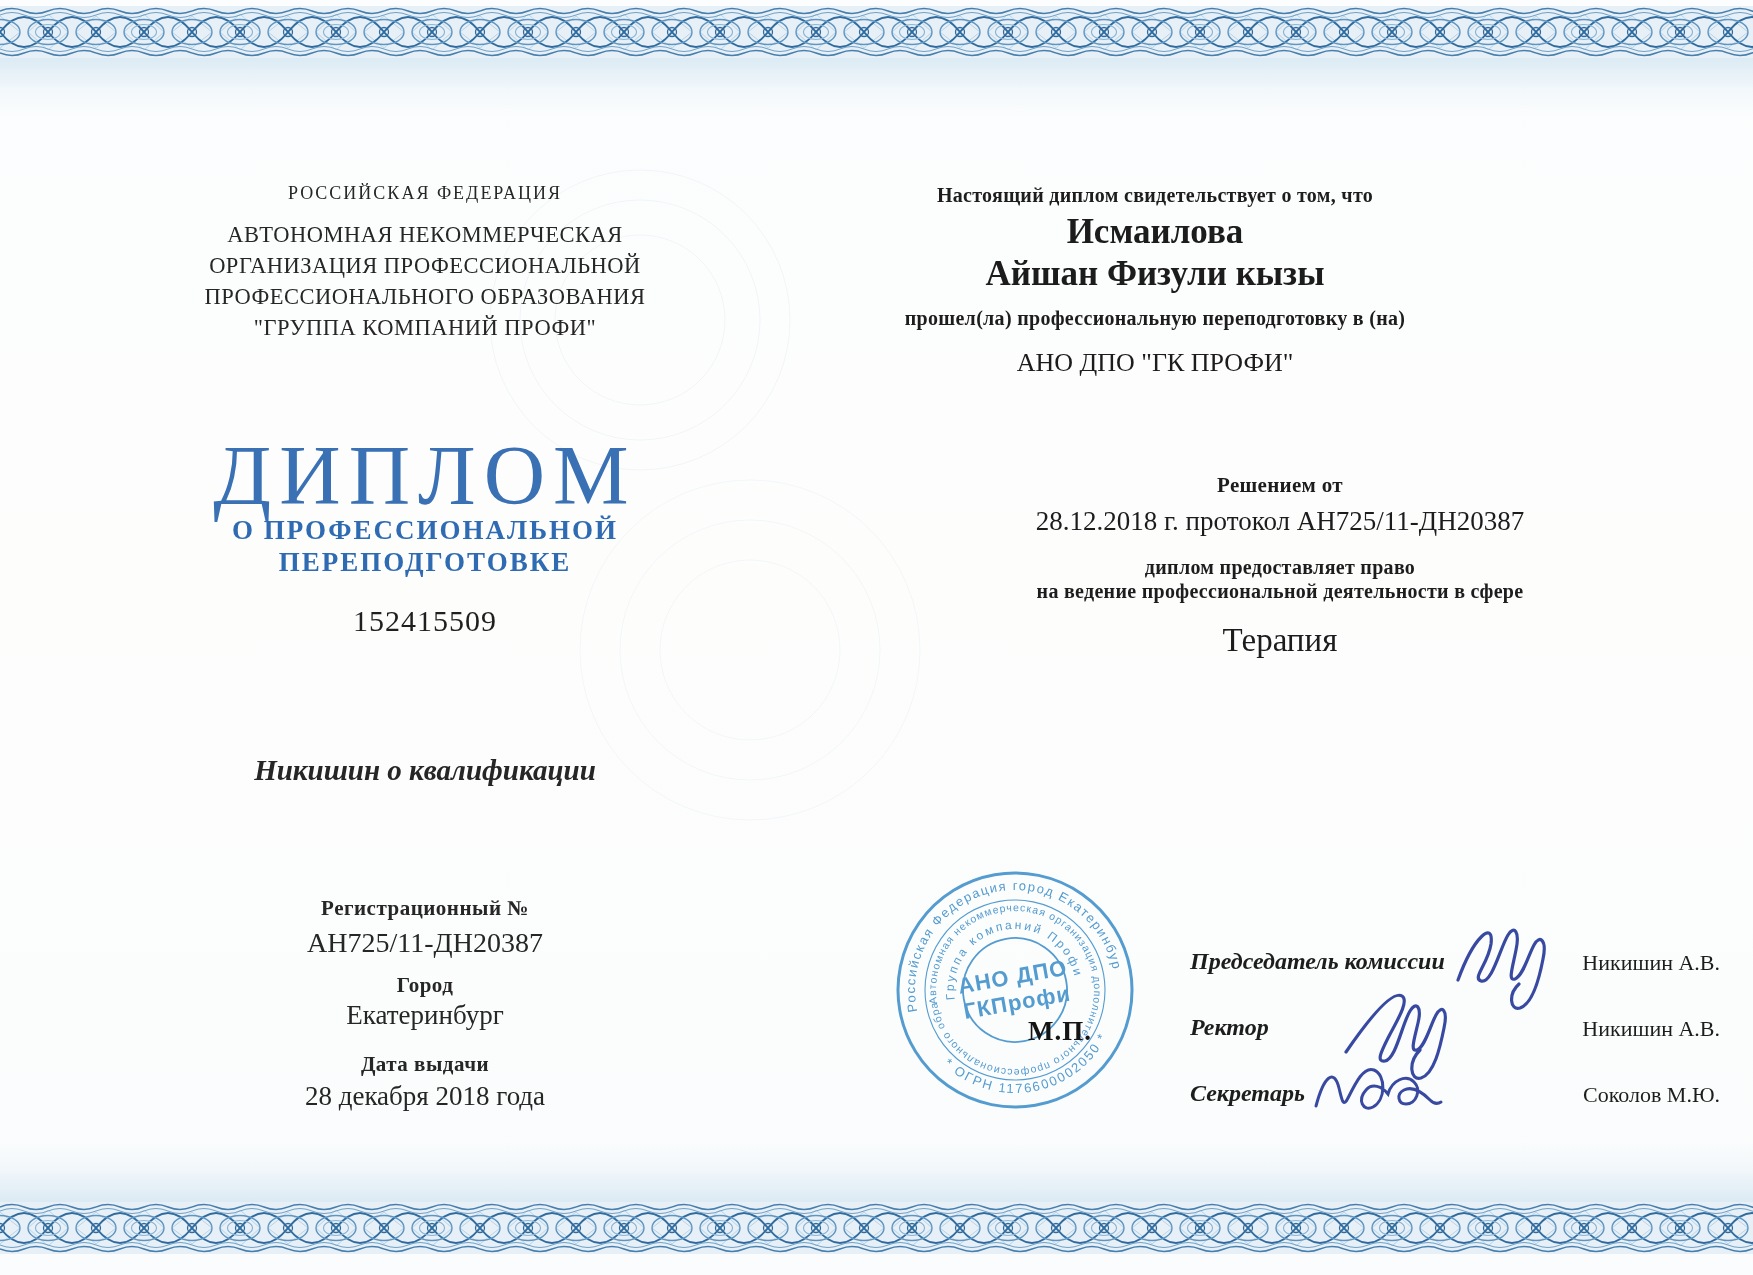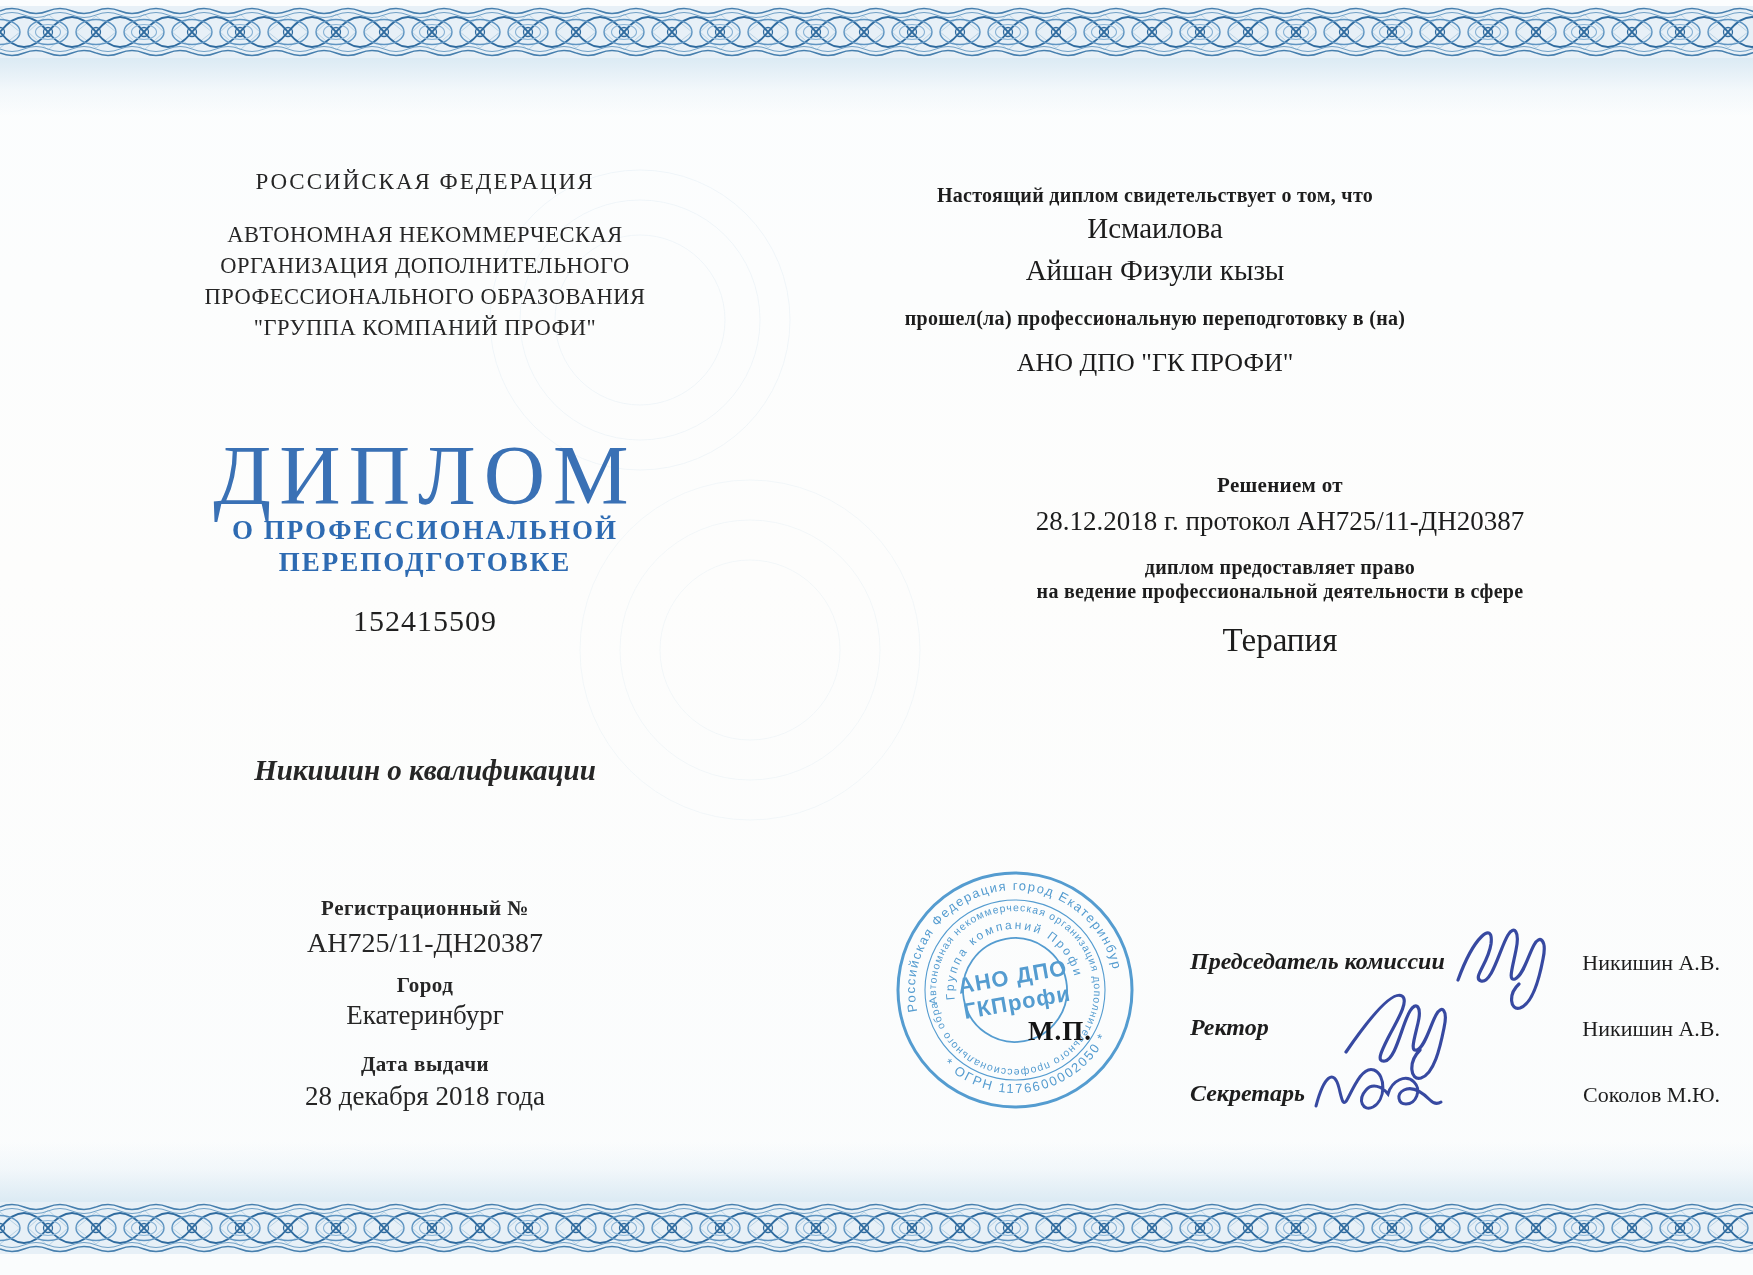--- a/index.html
+++ b/index.html
@@ -12,30 +12,30 @@
     color:#262626;
   }
   .abs{position:absolute;white-space:nowrap;line-height:1.12;}
   .ctr{text-align:center;}
   
   .band{position:absolute;left:0;width:1753px;height:52px;}
   .wash-top{position:absolute;left:0;top:58px;width:1753px;height:58px;
     background:linear-gradient(180deg,rgba(214,231,242,.85),rgba(226,238,246,.35) 55%,rgba(240,246,250,0));}
   .wash-bottom{position:absolute;left:0;top:1142px;width:1753px;height:60px;
     background:linear-gradient(0deg,rgba(214,231,242,.85),rgba(226,238,246,.35) 55%,rgba(240,246,250,0));}
-  .country{top:169px;left:0;width:610px;font-size:23px;letter-spacing:2px;}
+  .country{top:183px;left:0;width:610px;font-size:18px;letter-spacing:2px;}
   .orgline{left:0;width:610px;font-size:22.5px;letter-spacing:.5px;}
   .title-main{top:428px;left:0;width:610px;font-size:85px;letter-spacing:8px;color:#3a71b5;}
   .title-sub{left:0;width:610px;font-size:27px;font-weight:bold;letter-spacing:2px;color:#2e6bb2;}
   .dip-number{top:604px;left:0;width:610px;font-size:30px;letter-spacing:1px;color:#1f1f1f;}
   .doc-kind{top:754px;left:0;width:610px;font-size:29px;font-weight:bold;font-style:italic;}
   .small-label{left:0;width:610px;font-size:21px;font-weight:bold;letter-spacing:.5px;}
   .big-value{left:0;width:610px;font-size:28px;}
   .r-small{left:0;width:600px;font-size:20px;font-weight:bold;letter-spacing:.3px;color:#1d1d1d;}
-  .r-big{left:0;width:600px;font-size:29px;color:#1c1c1c;}
+  .r-big{left:0;width:600px;font-size:35px;color:#1c1c1c;font-weight:bold;}
   .r-mid{left:0;width:600px;font-size:26px;color:#1c1c1c;}
   
   .sigrow{position:absolute;left:1190px;width:530px;height:34px;}
   .sigrole{position:absolute;left:0;top:0;font-size:24px;font-weight:bold;font-style:italic;color:#1d1d1d;white-space:nowrap;}
   .signame{position:absolute;right:0;top:2px;font-size:22px;color:#1d1d1d;white-space:nowrap;}
   .ink{position:absolute;}
   .seal-mark{position:absolute;left:1028px;top:1016px;font-size:27px;font-weight:bold;color:#141414;letter-spacing:1px;}
   .stamp{position:absolute;left:890px;top:865px;}
   .wm{position:absolute;opacity:.18;}
 </style>
@@ -105,21 +105,21 @@
     <g fill="none" stroke="#c3dae9">
       <circle cx="190" cy="190" r="170" stroke-width="1"></circle>
       <circle cx="190" cy="190" r="130" stroke-width="1"></circle>
       <circle cx="190" cy="190" r="90" stroke-width="1"></circle>
     </g>
   </svg>
 
   <div class="abs ctr country" style="left:120px">РОССИЙСКАЯ ФЕДЕРАЦИЯ</div>
 
   <div class="abs ctr orgline" style="left:120px;top:222px">АВТОНОМНАЯ НЕКОММЕРЧЕСКАЯ</div>
-  <div class="abs ctr orgline" style="left:120px;top:253px">ОРГАНИЗАЦИЯ ДОПОЛНИТЕЛЬНОГО</div>
+  <div class="abs ctr orgline" style="left:120px;top:253px">ОРГАНИЗАЦИЯ ПРОФЕССИОНАЛЬНОЙ</div>
   <div class="abs ctr orgline" style="left:120px;top:284px">ПРОФЕССИОНАЛЬНОГО ОБРАЗОВАНИЯ</div>
   <div class="abs ctr orgline" style="left:120px;top:315px">"ГРУППА КОМПАНИЙ ПРОФИ"</div>
 
   <div class="abs ctr title-main" style="left:120px">ДИПЛОМ</div>
   <div class="abs ctr title-sub" style="left:120px;top:515px">О ПРОФЕССИОНАЛЬНОЙ</div>
   <div class="abs ctr title-sub" style="left:120px;top:547px">ПЕРЕПОДГОТОВКЕ</div>
   <div class="abs ctr dip-number" style="left:120px">152415509</div>
   <div class="abs ctr doc-kind" style="left:120px">Никишин о квалификации</div>
 
   <div class="abs ctr small-label" style="left:120px;top:897px">Регистрационный №</div>

